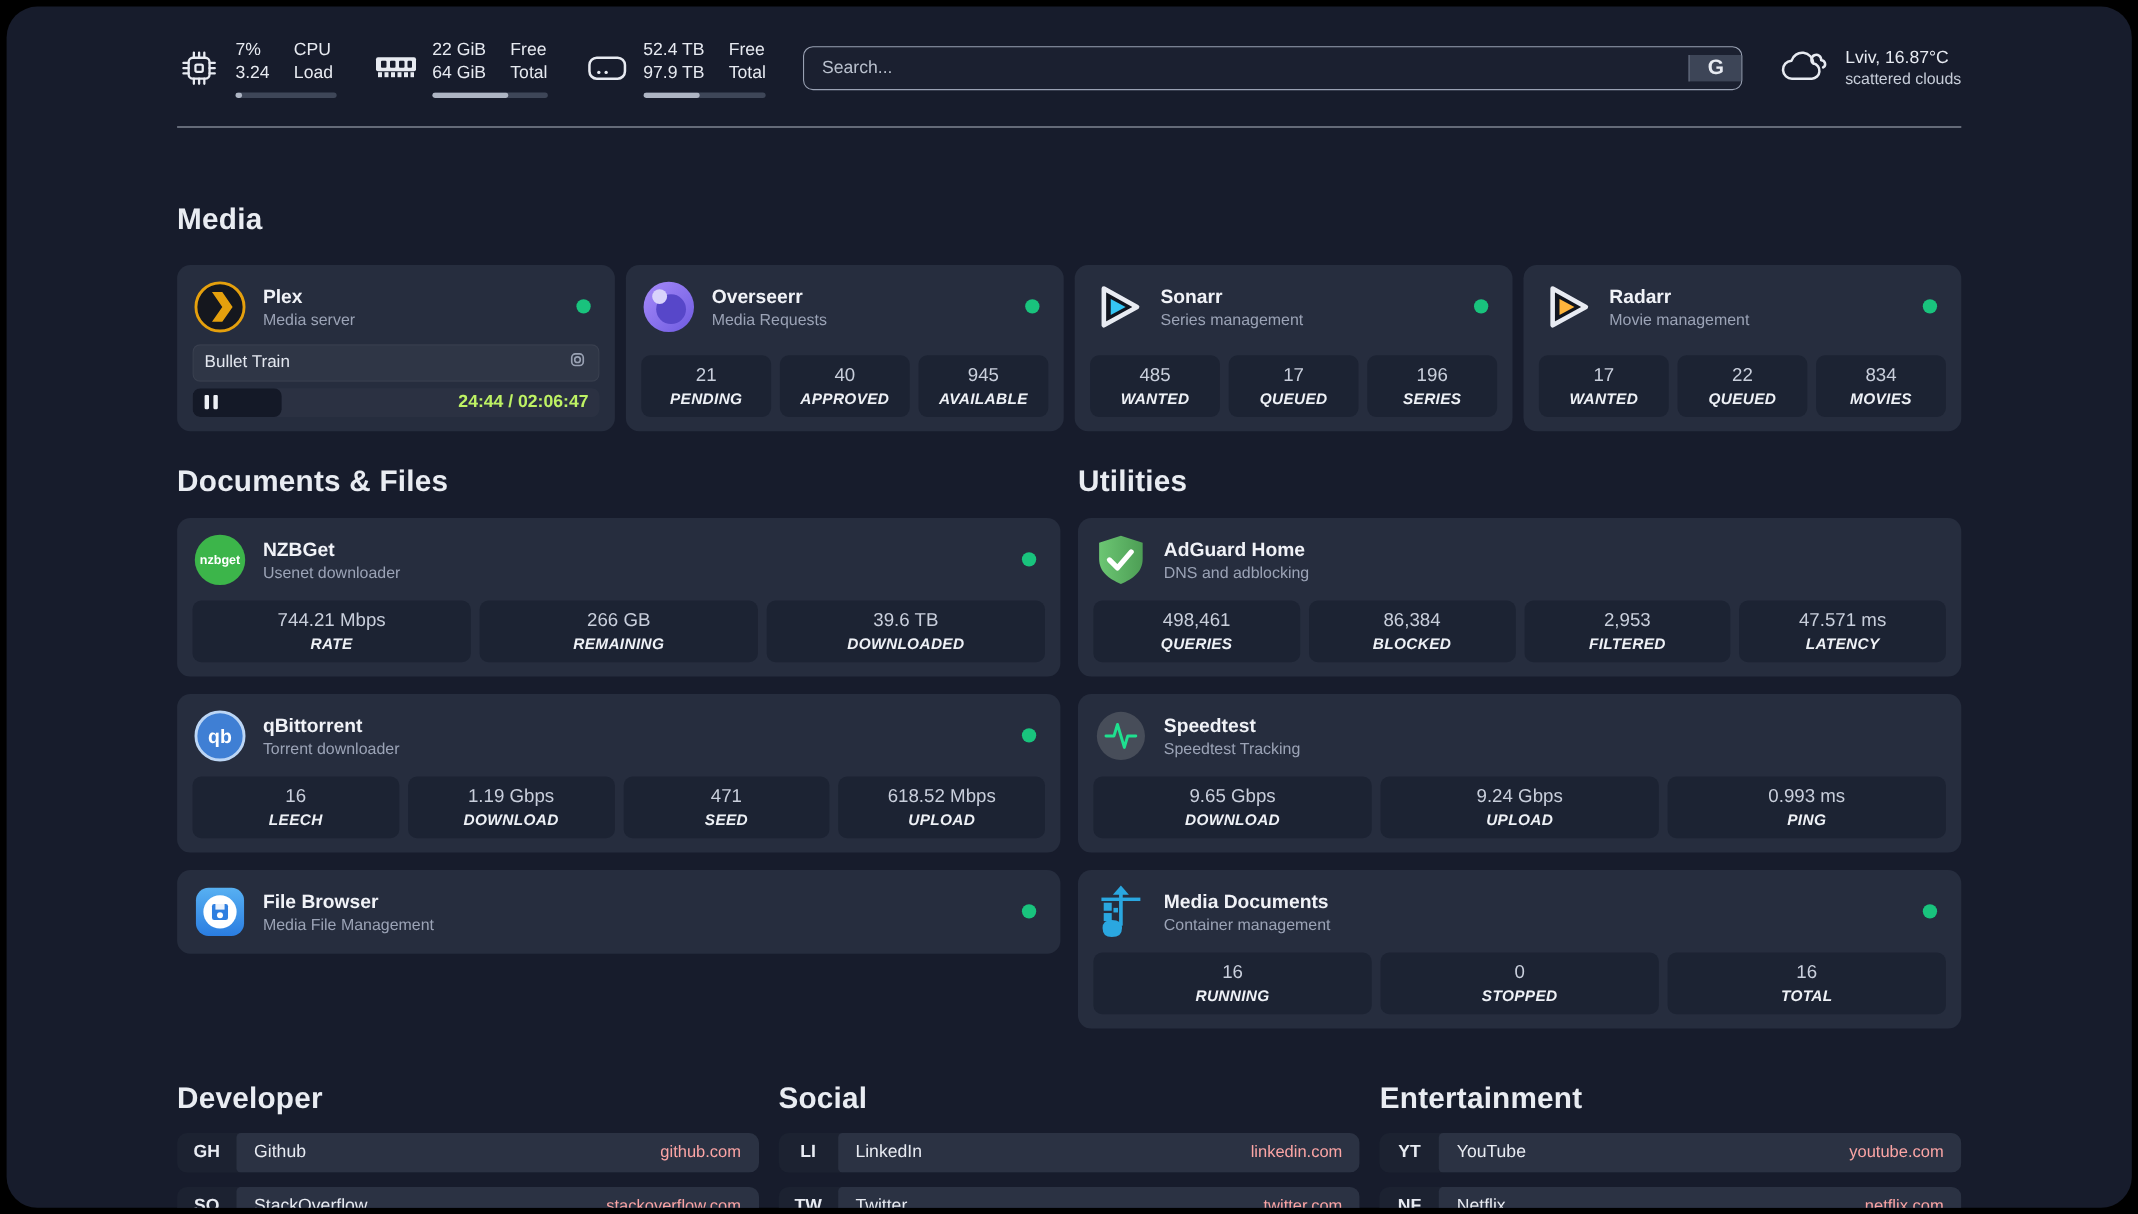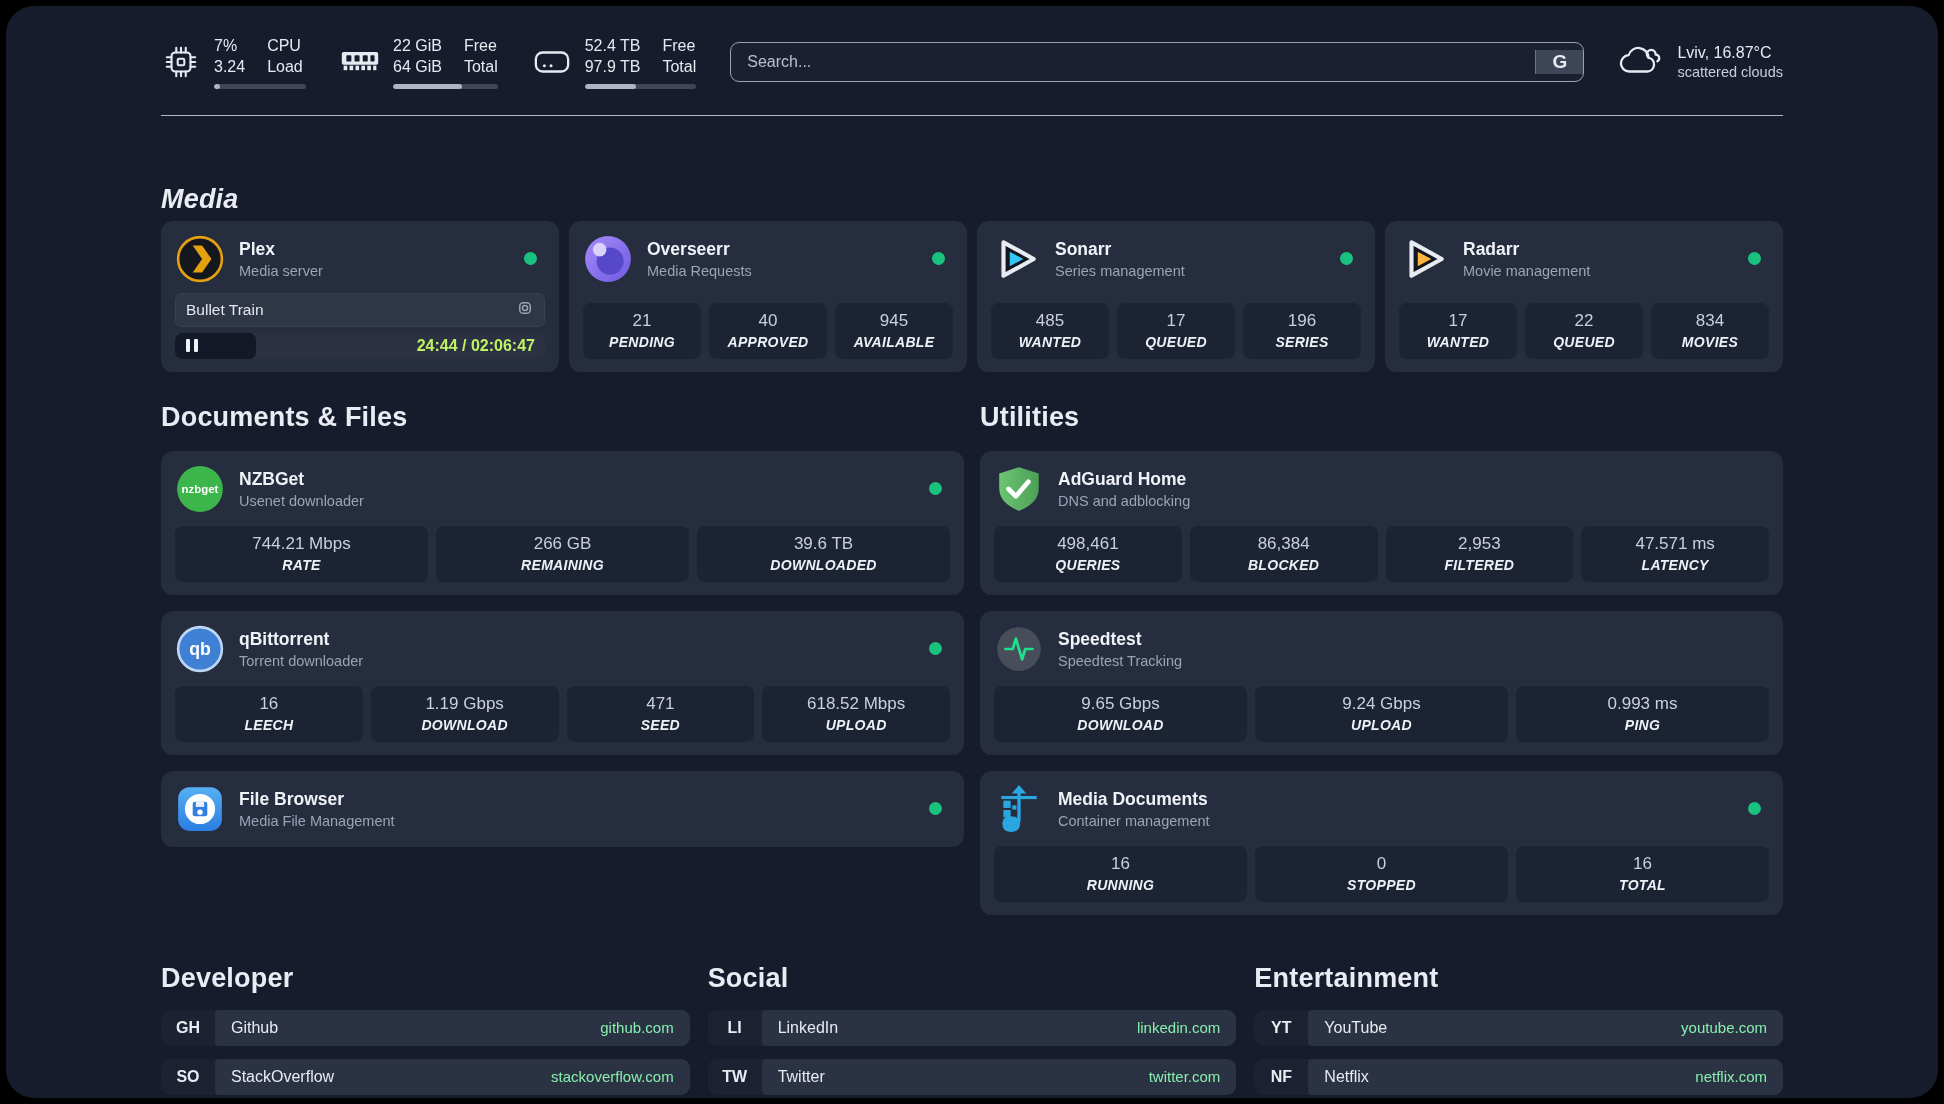--- a/index.html
+++ b/index.html
@@ -29,21 +29,21 @@
     border-left:1px solid rgba(153,161,179,.5);font-family:inherit;}
 
   .weather{display:flex;align-items:center;gap:13px;color:#e7eaf1;}
   .weather-l1{font-size:16px;}
   .weather-l2{font-size:14.5px;color:#c7cdd9;margin-top:2px;}
 
   .divider{margin-top:26px;border-top:1.5px solid rgba(205,211,223,.85);}
 
   
   .section-title{font-size:27px;font-weight:600;color:#e9ecf2;letter-spacing:.2px;}
-  .mt-media{margin:68px 0 6px;font-style:italic;}
+  .mt-media{margin:68px 0 26px;}
   .mt-mid{margin:30px 0 18px;}
   .mt-links{margin:48px 0 16px;}
 
   .media-grid{display:grid;grid-template-columns:repeat(4,1fr);gap:10px;align-items:stretch;}
   .two-col{display:grid;grid-template-columns:1fr 1fr;column-gap:16px;}
   .col-stack{display:flex;flex-direction:column;gap:16px;}
 
   .card{background:#262d3e;border-radius:12px;padding:13px 14px;display:flex;flex-direction:column;}
   .card-head{display:flex;align-items:center;gap:14px;}
   .app-icon{width:50px;height:50px;flex:none;display:flex;align-items:center;justify-content:center;}
@@ -73,21 +73,21 @@
 
   
   .links-grid{display:grid;grid-template-columns:1fr 1fr 1fr;column-gap:18px;align-items:start;}
   .link-row{display:flex;height:36px;border-radius:9px;background:#1c2231;overflow:hidden;
     margin-bottom:13px;align-items:stretch;cursor:pointer;}
   .link-abbr{width:54px;flex:none;display:flex;align-items:center;justify-content:center;
     font-weight:bold;font-size:16px;color:#e8ebf2;}
   .link-main{flex:1;background:#2b3243;border-radius:4px;display:flex;align-items:center;
     justify-content:space-between;padding:0 16px;}
   .link-name{font-size:16px;color:#e8ebf2;}
-  .link-url{font-size:15px;color:#86efac;}
+  .link-url{font-size:15px;color:#fca5a5;}
 </style>
 </head>
 <body>
 
 <div class="frame">
   <div class="content">
 
     <div class="topbar">
       <div class="sys-stats">
 

